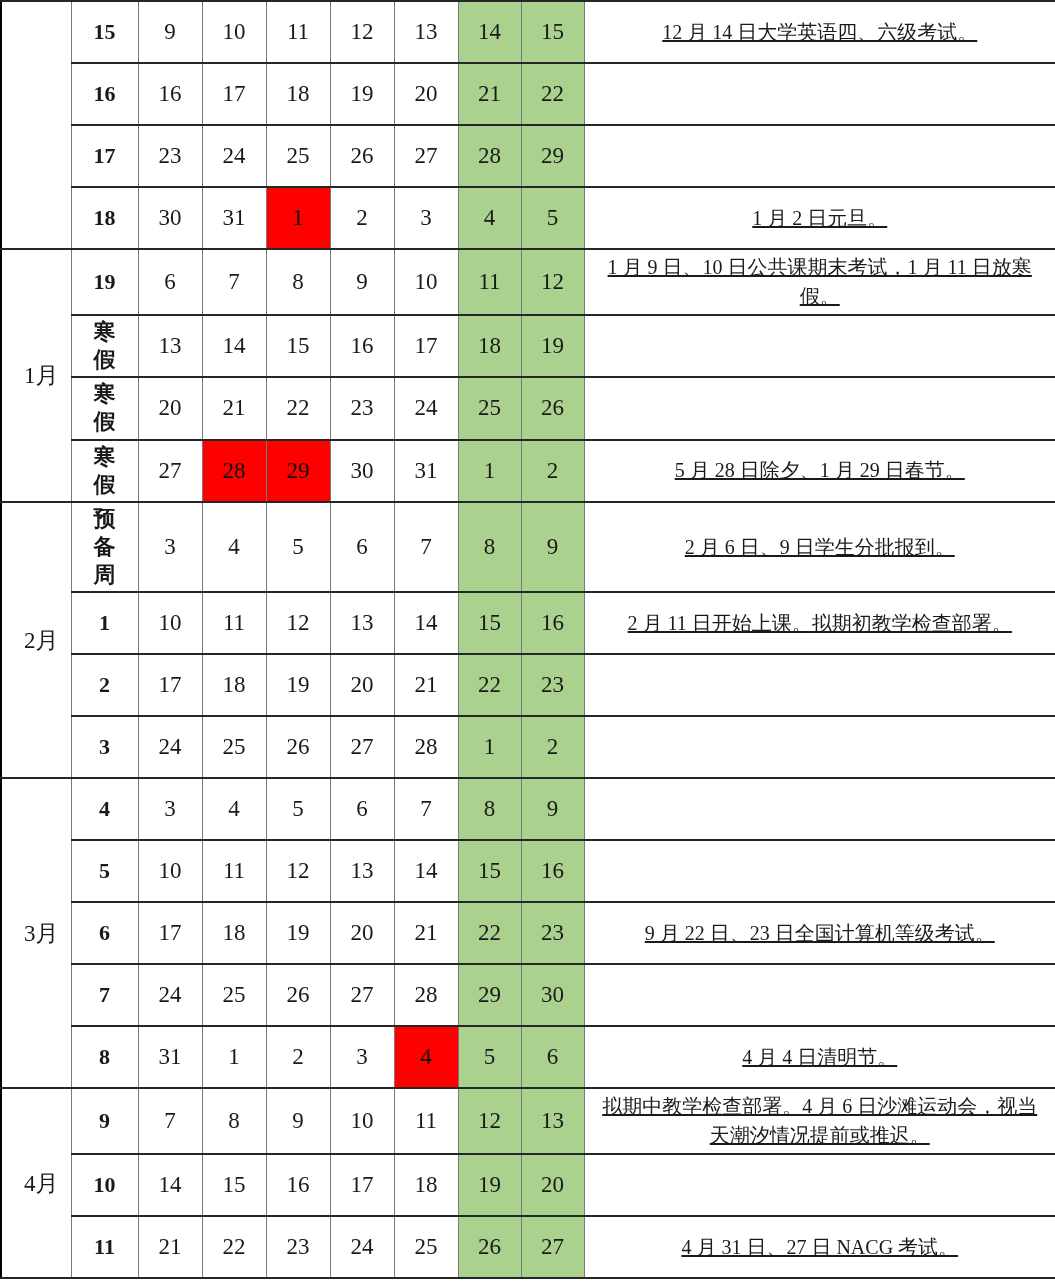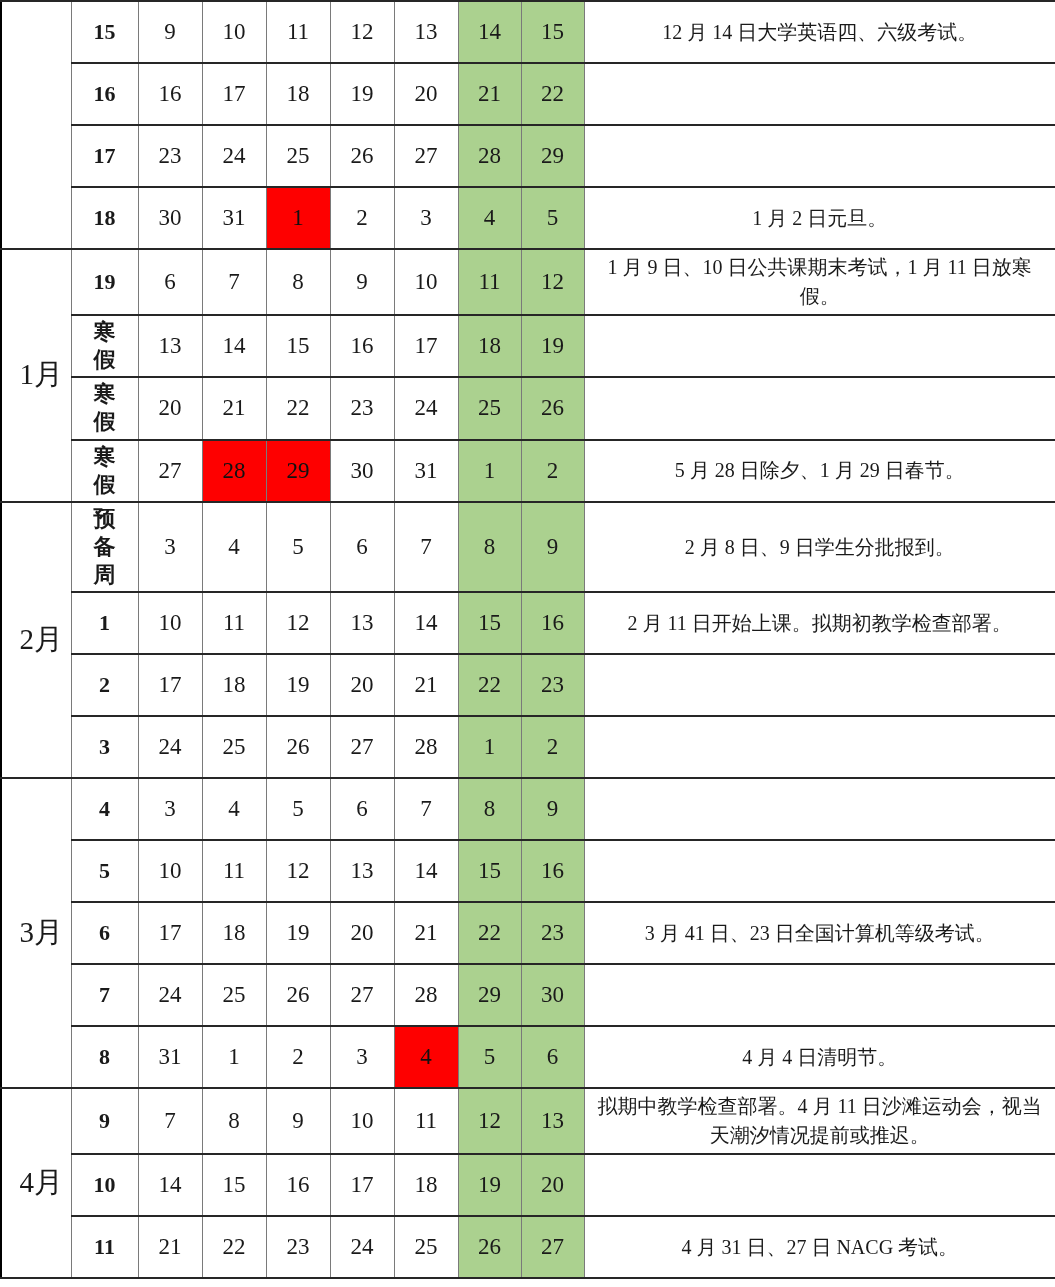--- a/index.html
+++ b/index.html
@@ -21,24 +21,24 @@
     border-right: 1px solid var(--grid-gray);
     border-top: 2px solid var(--grid-dark);
     border-bottom: 2px solid var(--grid-dark);
     text-align: center;
     vertical-align: middle;
     font-family: "Liberation Serif", "DejaVu Serif", serif;
     color: #1a1a1a;
     padding: 2px;
     overflow: hidden;
   }
-  td.month-cell { font-size: 29px; padding-left: 12px; }
+  td.month-cell { font-size: 23px; padding-left: 12px; }
   td.week-cell  { font-size: 22px; font-weight: bold; height: 56px; }
   td.day-cell   { font-size: 23px; height: 56px; }
-  td.note-cell  { font-size: 20px; line-height: 1.45; padding: 3px 8px; }
+  td.note-cell  { font-size: 20px; line-height: 1.45; padding: 3px 8px; text-decoration: underline; }
   td.weekend    { background: var(--green); }
   td.holiday    { background: var(--red); color: #111; }
   .stacked {
     display: inline-block;
     width: 1.05em;
     line-height: 1.28;
     word-break: break-all;
     white-space: normal;
   }
 </style>
@@ -152,21 +152,21 @@
       <tr>
         <td class="month-cell" rowspan="4">2月</td>
         <td class="week-cell"><span class="stacked">预备周</span></td>
         <td class="day-cell">3</td>
         <td class="day-cell">4</td>
         <td class="day-cell">5</td>
         <td class="day-cell">6</td>
         <td class="day-cell">7</td>
         <td class="day-cell weekend">8</td>
         <td class="day-cell weekend">9</td>
-        <td class="note-cell">2 月 8 日、9 日学生分批报到。</td>
+        <td class="note-cell">2 月 6 日、9 日学生分批报到。</td>
       </tr>
       <tr>
         <td class="week-cell"><span>1</span></td>
         <td class="day-cell">10</td>
         <td class="day-cell">11</td>
         <td class="day-cell">12</td>
         <td class="day-cell">13</td>
         <td class="day-cell">14</td>
         <td class="day-cell weekend">15</td>
         <td class="day-cell weekend">16</td>
@@ -219,21 +219,21 @@
       </tr>
       <tr>
         <td class="week-cell"><span>6</span></td>
         <td class="day-cell">17</td>
         <td class="day-cell">18</td>
         <td class="day-cell">19</td>
         <td class="day-cell">20</td>
         <td class="day-cell">21</td>
         <td class="day-cell weekend">22</td>
         <td class="day-cell weekend">23</td>
-        <td class="note-cell">3 月 41 日、23 日全国计算机等级考试。</td>
+        <td class="note-cell">9 月 22 日、23 日全国计算机等级考试。</td>
       </tr>
       <tr>
         <td class="week-cell"><span>7</span></td>
         <td class="day-cell">24</td>
         <td class="day-cell">25</td>
         <td class="day-cell">26</td>
         <td class="day-cell">27</td>
         <td class="day-cell">28</td>
         <td class="day-cell weekend">29</td>
         <td class="day-cell weekend">30</td>
@@ -253,21 +253,21 @@
       <tr>
         <td class="month-cell" rowspan="3">4月</td>
         <td class="week-cell"><span>9</span></td>
         <td class="day-cell">7</td>
         <td class="day-cell">8</td>
         <td class="day-cell">9</td>
         <td class="day-cell">10</td>
         <td class="day-cell">11</td>
         <td class="day-cell weekend">12</td>
         <td class="day-cell weekend">13</td>
-        <td class="note-cell">拟期中教学检查部署。4 月 11 日沙滩运动会，视当天潮汐情况提前或推迟。</td>
+        <td class="note-cell">拟期中教学检查部署。4 月 6 日沙滩运动会，视当天潮汐情况提前或推迟。</td>
       </tr>
       <tr>
         <td class="week-cell"><span>10</span></td>
         <td class="day-cell">14</td>
         <td class="day-cell">15</td>
         <td class="day-cell">16</td>
         <td class="day-cell">17</td>
         <td class="day-cell">18</td>
         <td class="day-cell weekend">19</td>
         <td class="day-cell weekend">20</td>

